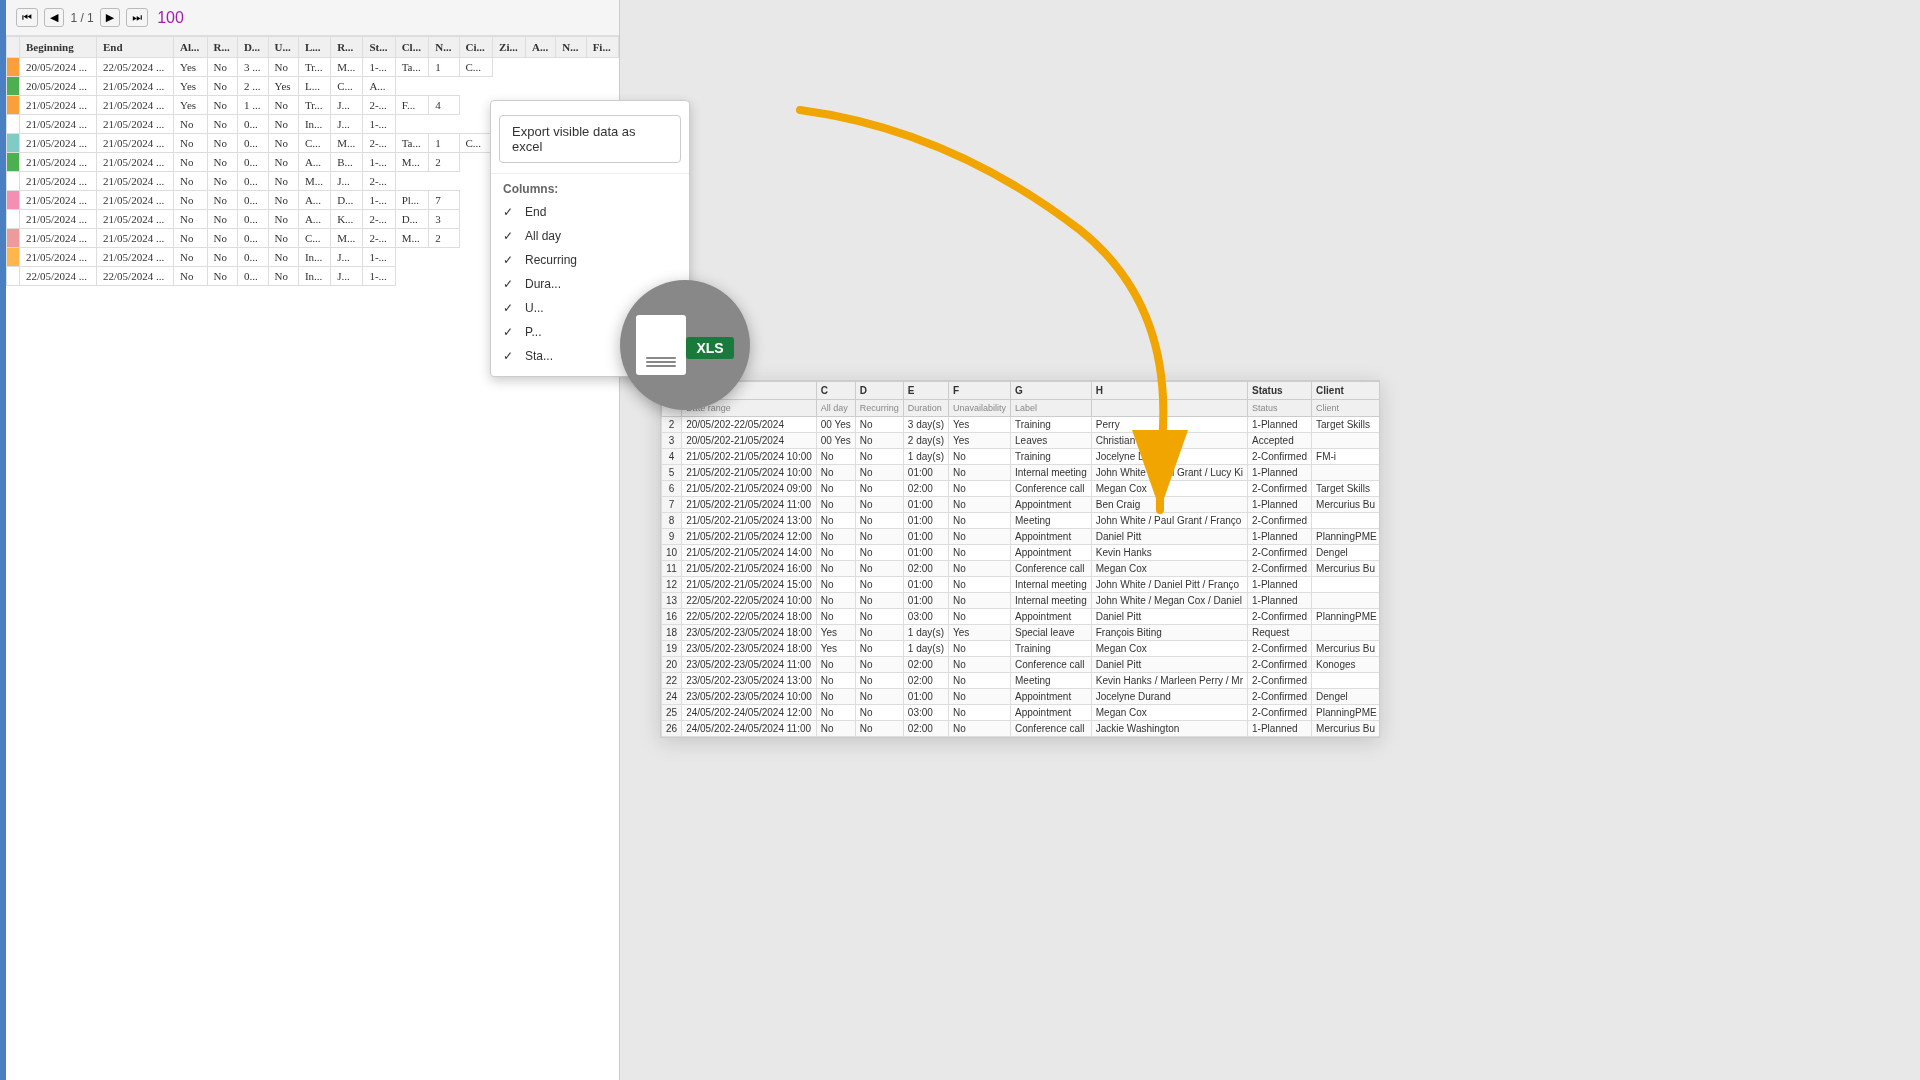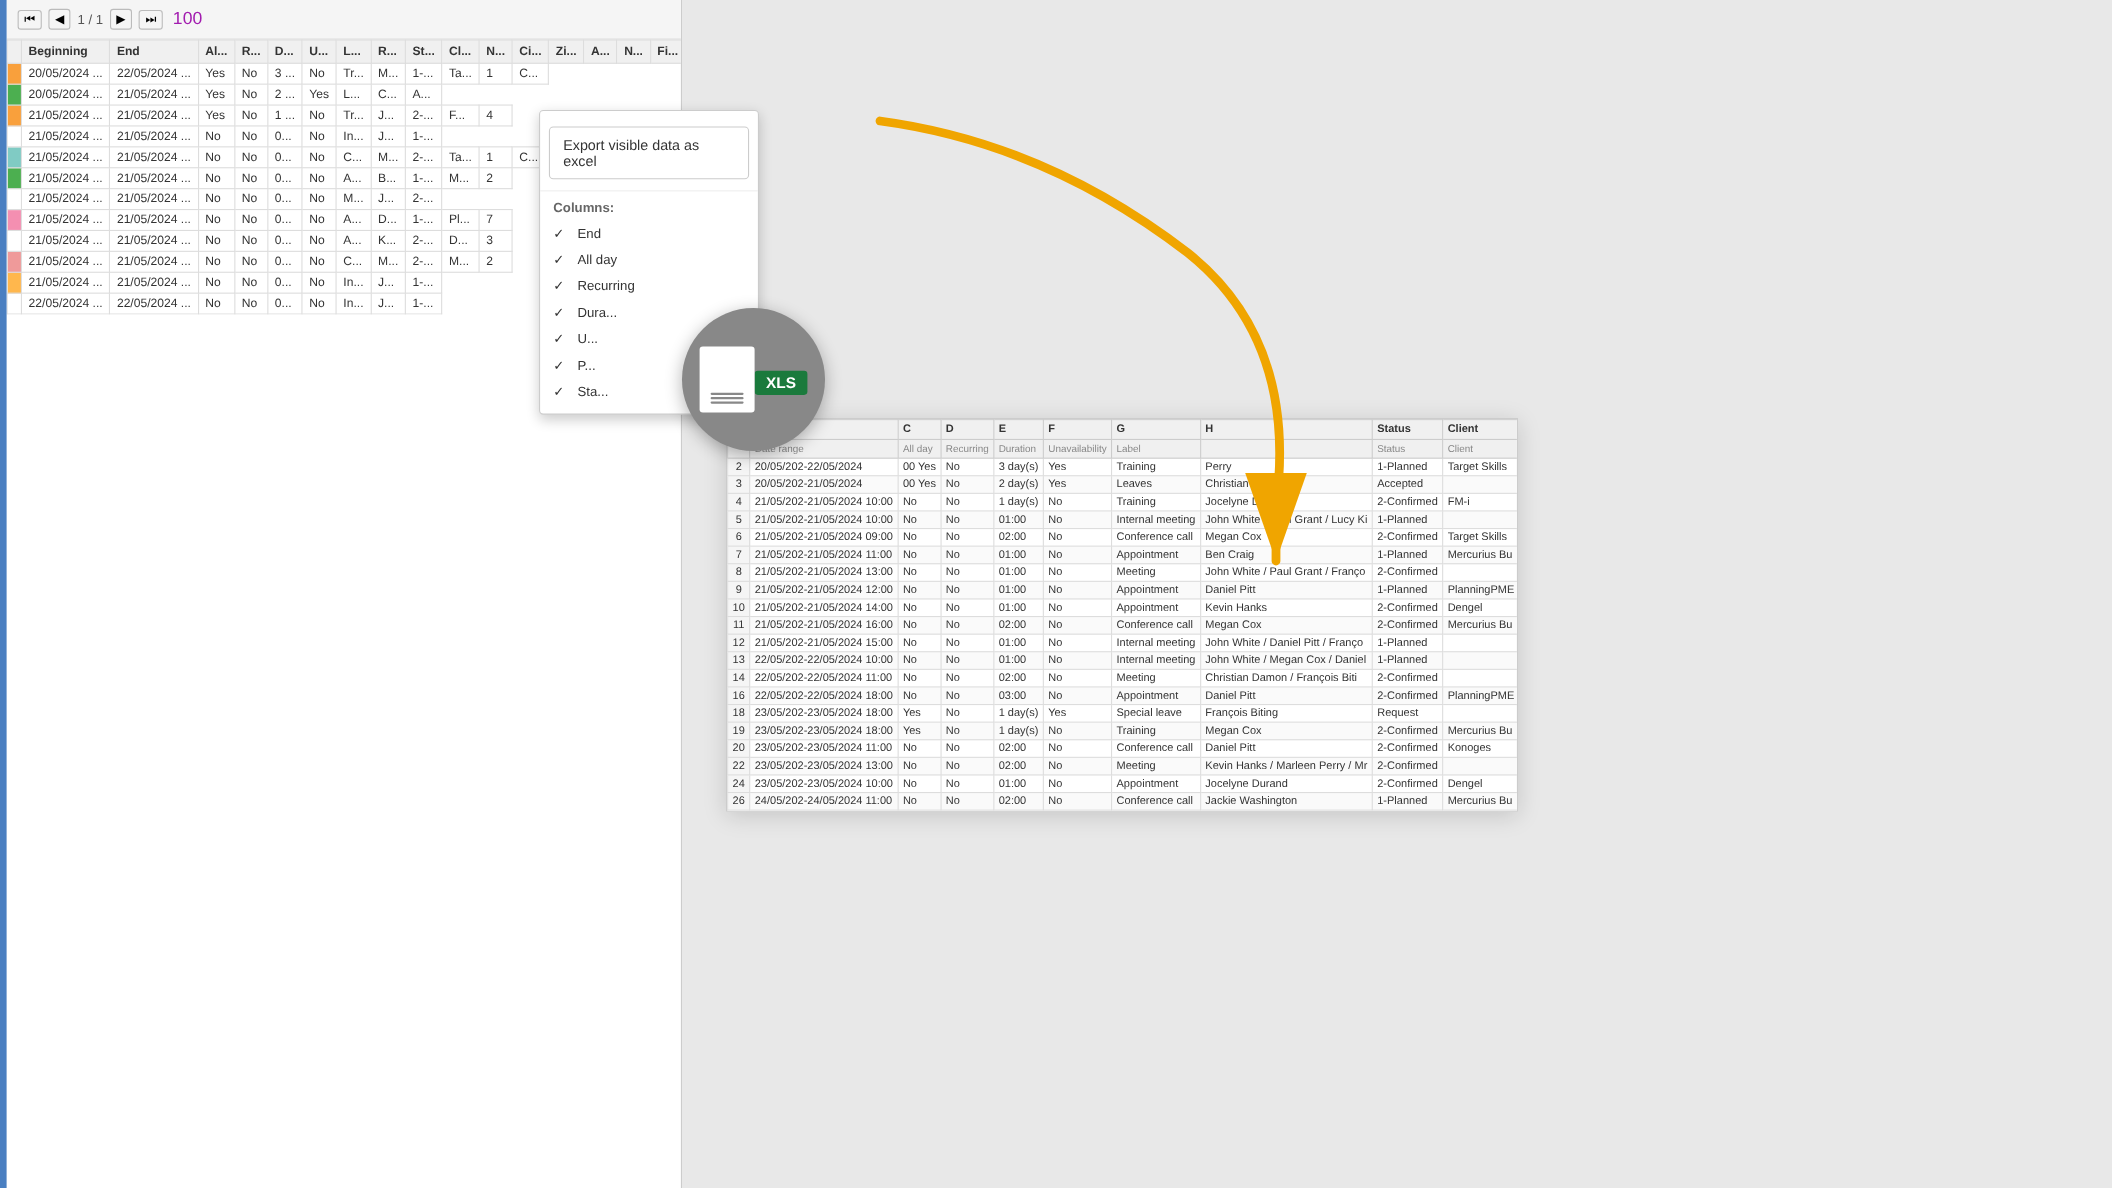--- a/index.html
+++ b/index.html
@@ -58,20 +58,21 @@
     }
     .pagination-info {
       color: #555;
     }
 
     
     .data-table {
       width: 100%;
       border-collapse: collapse;
       font-size: 11px;
+      font-family: Liberation Serif, serif;
     }
     .data-table th {
       background: #f0f0f0;
       border: 1px solid #ddd;
       padding: 4px 6px;
       text-align: left;
       font-weight: bold;
       white-space: nowrap;
       color: #333;
     }
@@ -672,32 +673,20 @@
           <td>No</td>
           <td>No</td>
           <td>01:00</td>
           <td>No</td>
           <td>Internal meeting</td>
           <td>John White / Megan Cox / Daniel</td>
           <td>1-Planned</td>
           <td></td>
         </tr>
         <tr>
-          <td class="row-num">14</td>
-          <td>22/05/202-22/05/2024 11:00</td>
-          <td>No</td>
-          <td>No</td>
-          <td>02:00</td>
-          <td>No</td>
-          <td>Meeting</td>
-          <td>Christian Damon / François Biti</td>
-          <td>2-Confirmed</td>
-          <td></td>
-        </tr>
-        <tr>
           <td class="row-num">16</td>
           <td>22/05/202-22/05/2024 18:00</td>
           <td>No</td>
           <td>No</td>
           <td>03:00</td>
           <td>No</td>
           <td>Appointment</td>
           <td>Daniel Pitt</td>
           <td>2-Confirmed</td>
           <td>PlanningPME</td>
@@ -756,20 +745,32 @@
           <td>No</td>
           <td>No</td>
           <td>01:00</td>
           <td>No</td>
           <td>Appointment</td>
           <td>Jocelyne Durand</td>
           <td>2-Confirmed</td>
           <td>Dengel</td>
         </tr>
         <tr>
+          <td class="row-num">25</td>
+          <td>24/05/202-24/05/2024 12:00</td>
+          <td>No</td>
+          <td>No</td>
+          <td>03:00</td>
+          <td>No</td>
+          <td>Appointment</td>
+          <td>Megan Cox</td>
+          <td>2-Confirmed</td>
+          <td>PlanningPME</td>
+        </tr>
+        <tr>
           <td class="row-num">26</td>
           <td>24/05/202-24/05/2024 11:00</td>
           <td>No</td>
           <td>No</td>
           <td>02:00</td>
           <td>No</td>
           <td>Conference call</td>
           <td>Jackie Washington</td>
           <td>1-Planned</td>
           <td>Mercurius Bu</td>

